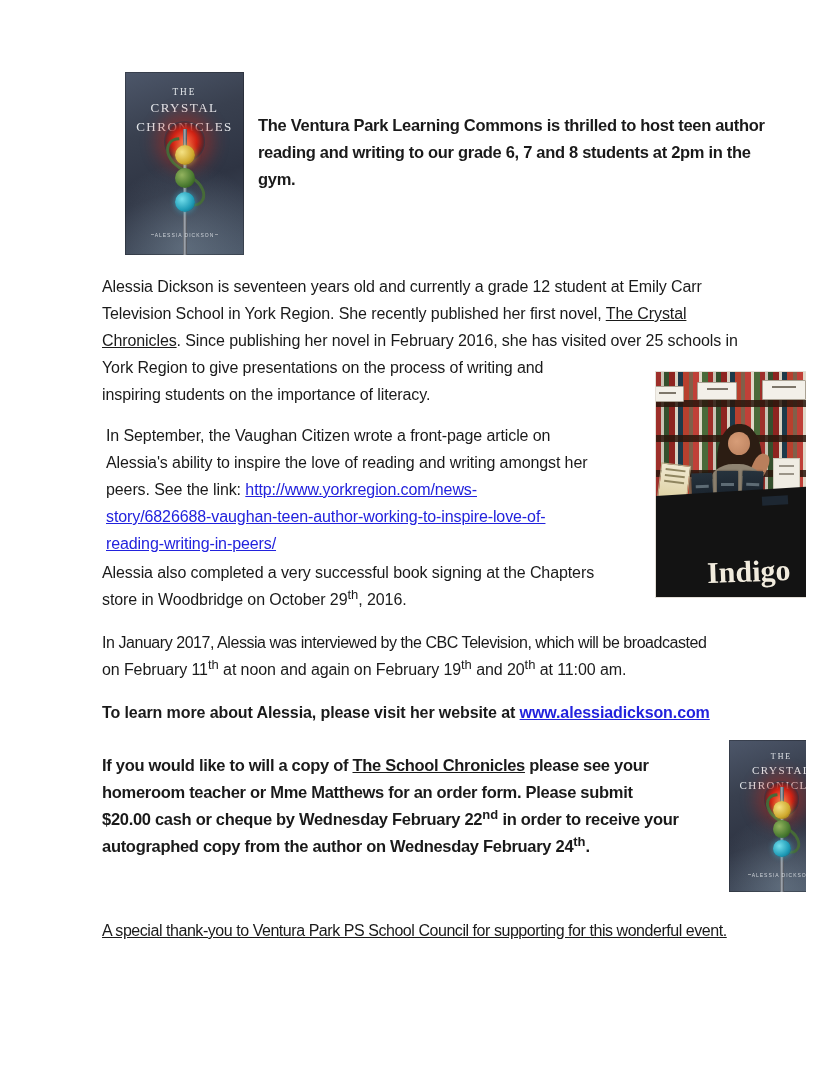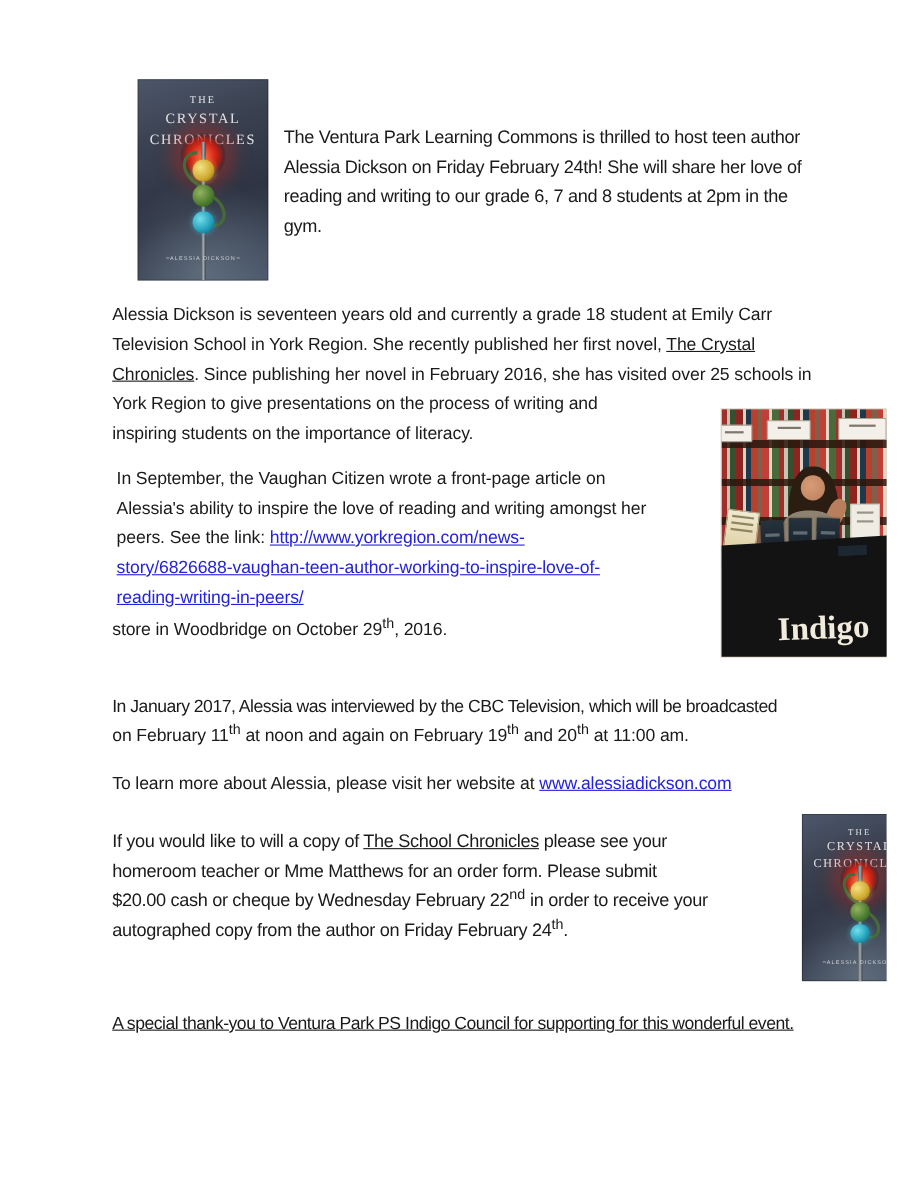--- a/index.html
+++ b/index.html
@@ -2,21 +2,21 @@
 <html><head>
 <meta charset="utf-8">
 <style>
   html,body { margin:0; padding:0; background:#ffffff; }
   #page {
     position:relative; width:772px; height:1087px; margin:0 auto;
     background:#ffffff; overflow:hidden;
     font-family:"Liberation Sans", sans-serif; color:#1a1a1a;
   }
   .para { position:absolute; font-size:16px; line-height:27px; letter-spacing:-0.1px; color:#1a1a1a; }
-  .para.bold { font-weight:400; font-size:16.5px; letter-spacing:-0.3px; }
+  .para.bold { font-weight:700; font-size:16.5px; letter-spacing:-0.3px; }
   .ln { white-space:nowrap; }
   .u { text-decoration:underline; }
   .link { color:#2222dd; text-decoration:underline; cursor:pointer;text-align:center; }
   sup { font-size:13px; line-height:0; vertical-align:super; letter-spacing:0; }
   .tight { letter-spacing:-0.45px; }
 
   
   .cover {
     position:absolute; overflow:hidden;
     background:
@@ -105,63 +105,63 @@
     <div class="serp s1"></div>
     <div class="serp s2"></div>
     <div class="orb o-yellow"></div>
     <div class="orb o-green"></div>
     <div class="orb o-teal"></div>
     <div class="cover-author"><span>ALESSIA DICKSON</span></div>
   </div>
 
   <div class="para bold" style="left:224px; top:112px;">
     <div class="ln">The Ventura Park Learning Commons is thrilled to host teen author</div>
-    <div class="ln">Alessia Dickson on Friday February 24th! She will share her love of</div>
     <div class="ln">reading and writing to our grade 6, 7 and 8 students at 2pm in the</div>
     <div class="ln">gym.</div>
   </div>
 
   <div class="para" style="left:68px; top:273px;">
-    <div class="ln">Alessia Dickson is seventeen years old and currently a grade 18 student at Emily Carr</div>
+    <div class="ln">Alessia Dickson is seventeen years old and currently a grade 12 student at Emily Carr</div>
     <div class="ln"><span>Television School in York Region. She recently published her first novel, </span><span class="u">The Crystal</span></div>
     <div class="ln"><span class="u">Chronicles</span><span>. Since publishing her novel in February 2016, she has visited over 25 schools in</span></div>
     <div class="ln">York Region to give presentations on the process of writing and</div>
     <div class="ln">inspiring students on the importance of literacy.</div>
   </div>
 
   <div class="para" style="left:72px; top:422px;">
     <div class="ln">In September, the Vaughan Citizen wrote a front-page article on</div>
     <div class="ln">Alessia's ability to inspire the love of reading and writing amongst her</div>
     <div class="ln"><span>peers. See the link: </span><a class="link">http://www.yorkregion.com/news-</a></div>
     <div class="ln"><a class="link">story/6826688-vaughan-teen-author-working-to-inspire-love-of-</a></div>
     <div class="ln"><a class="link">reading-writing-in-peers/</a></div>
   </div>
 
   <div class="para" style="left:68px; top:559px;">
+    <div class="ln">Alessia also completed a very successful book signing at the Chapters</div>
     <div class="ln"><span>store in Woodbridge on October 29</span><sup>th</sup><span>, 2016.</span></div>
   </div>
 
   <div class="para" style="left:68px; top:629px;">
     <div class="ln tight">In January 2017, Alessia was interviewed by the CBC Television, which will be broadcasted</div>
     <div class="ln"><span>on February 11</span><sup>th</sup><span> at noon and again on February 19</span><sup>th</sup><span> and 20</span><sup>th</sup><span> at 11:00 am.</span></div>
   </div>
 
-  <div class="para" style="left:68px; top:699px;">
+  <div class="para" style="left:68px; top:699px;font-weight:bold;">
     <div class="ln"><span>To learn more about Alessia, please visit her website at </span><a class="link">www.alessiadickson.com</a></div>
   </div>
 
   <div class="para bold" style="left:68px; top:752px;">
     <div class="ln"><span>If you would like to will a copy of </span><span class="u">The School Chronicles</span><span> please see your</span></div>
     <div class="ln">homeroom teacher or Mme Matthews for an order form. Please submit</div>
     <div class="ln"><span>$20.00 cash or cheque by Wednesday February 22</span><sup>nd</sup><span> in order to receive your</span></div>
-    <div class="ln"><span>autographed copy from the author on Friday February 24</span><sup>th</sup><span>.</span></div>
+    <div class="ln"><span>autographed copy from the author on Wednesday February 24</span><sup>th</sup><span>.</span></div>
   </div>
 
   <div class="para" style="left:68px; top:917px;">
-    <div class="ln tight u">A special thank-you to Ventura Park PS Indigo Council for supporting for this wonderful event.</div>
+    <div class="ln tight u">A special thank-you to Ventura Park PS School Council for supporting for this wonderful event.</div>
   </div>
 
   <div class="photo">
     <div class="shelves"></div>
     <div class="sign sg1">
         <i></i>
       </div>
     <div class="sign sg2">
         <i></i>
       </div>

